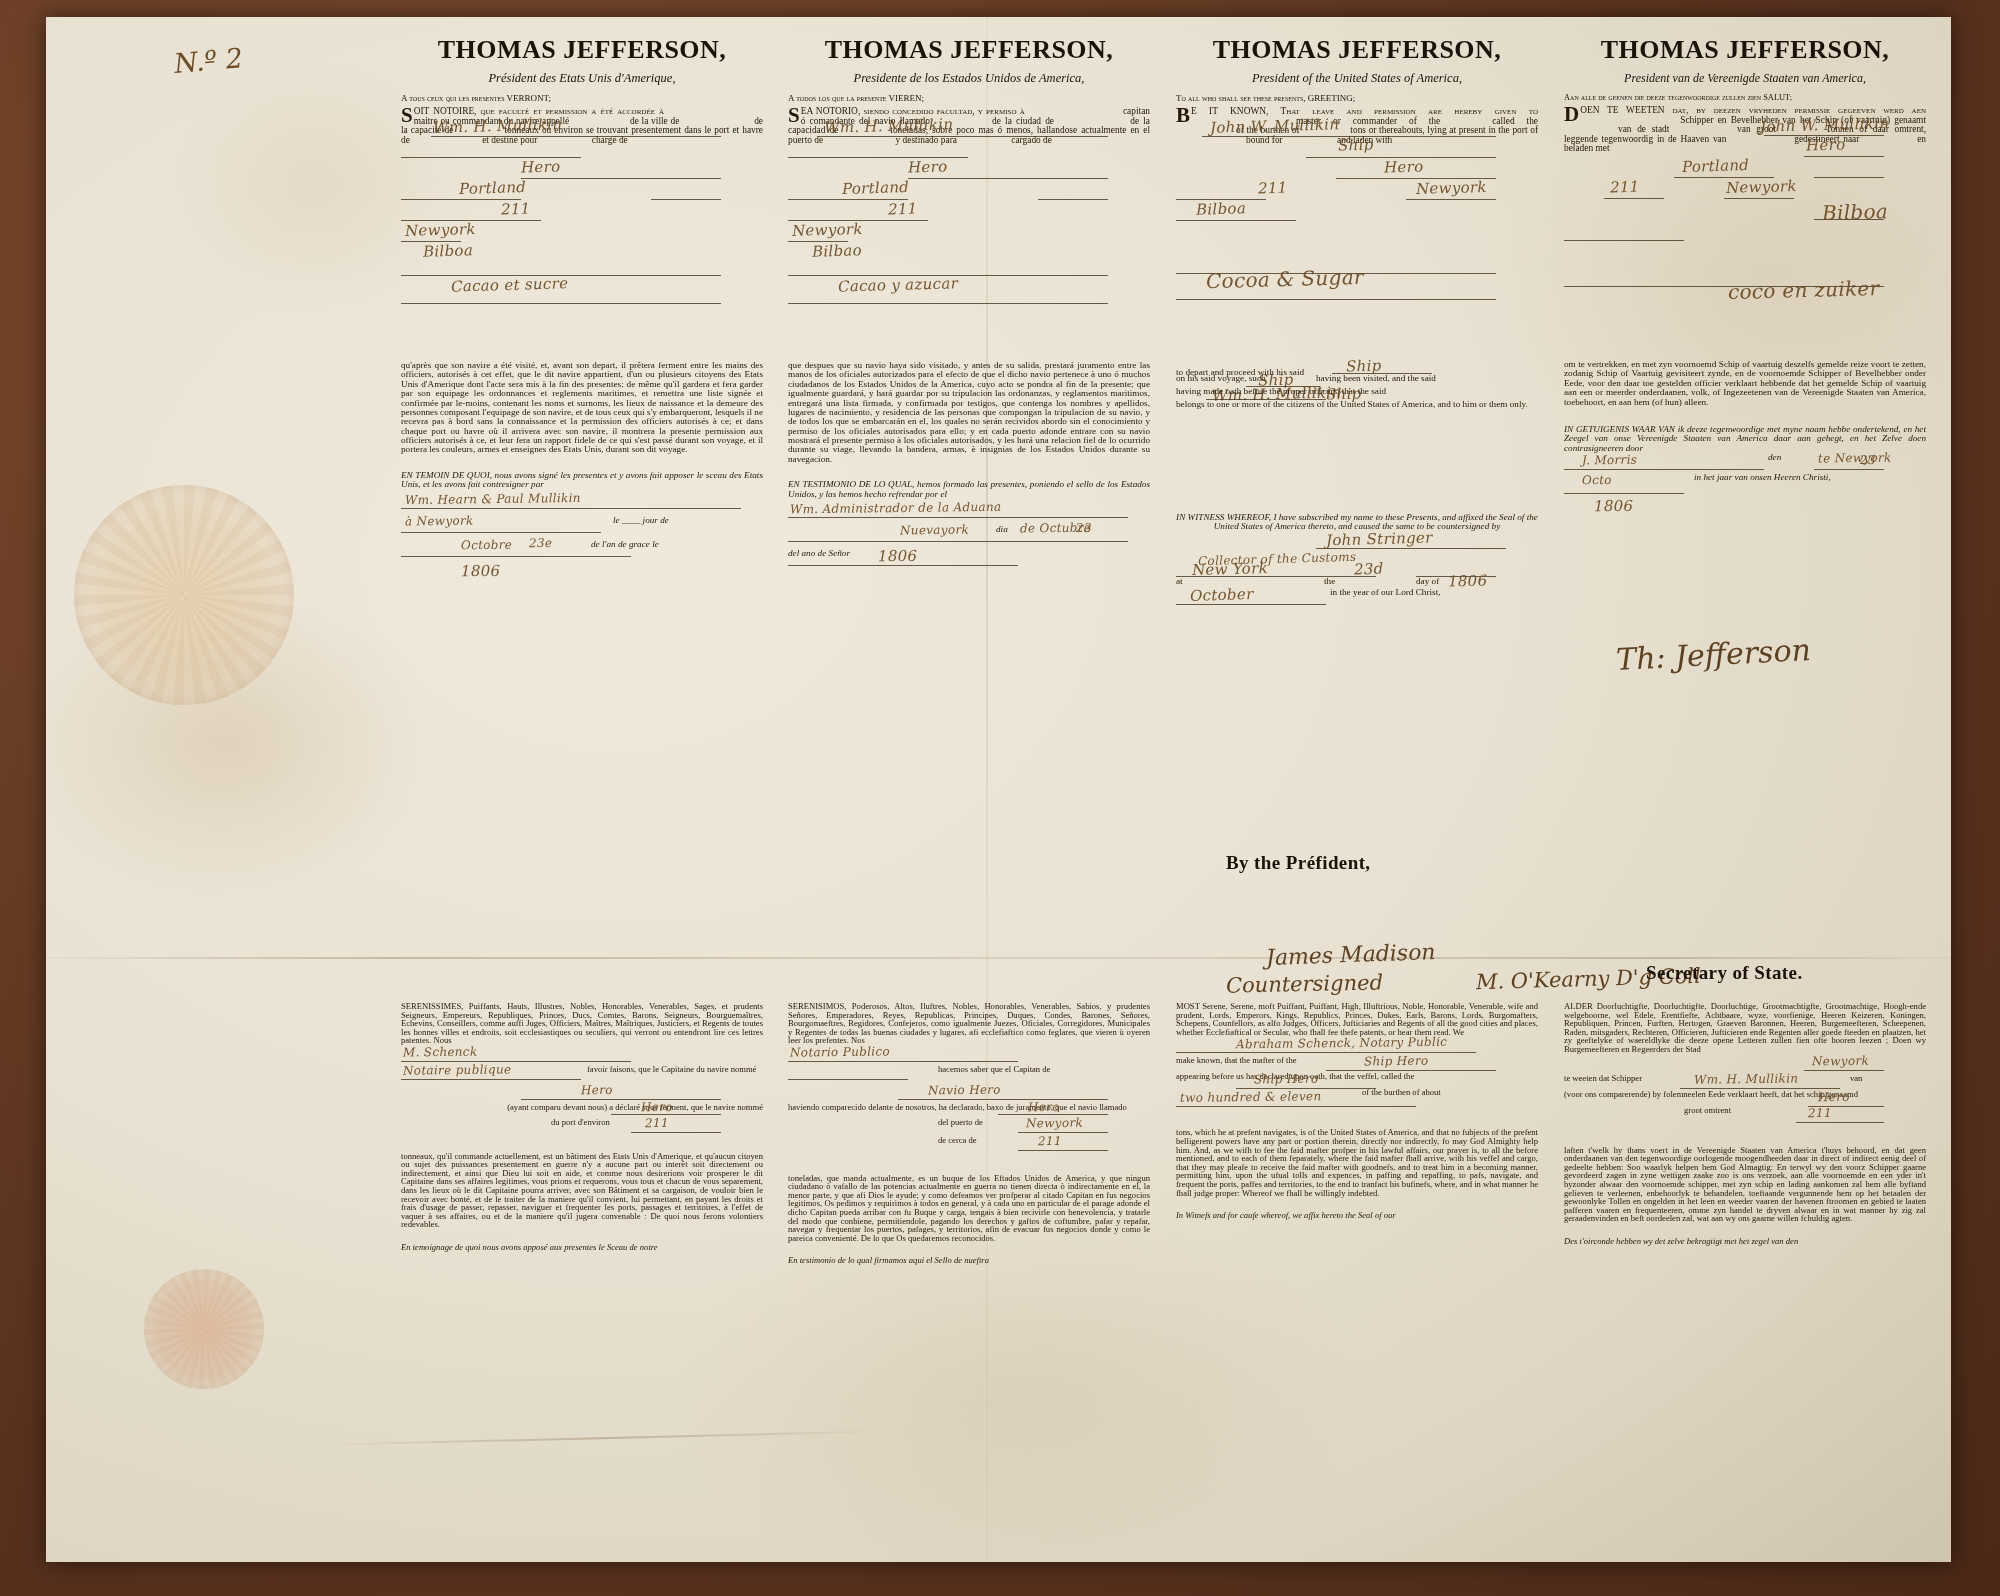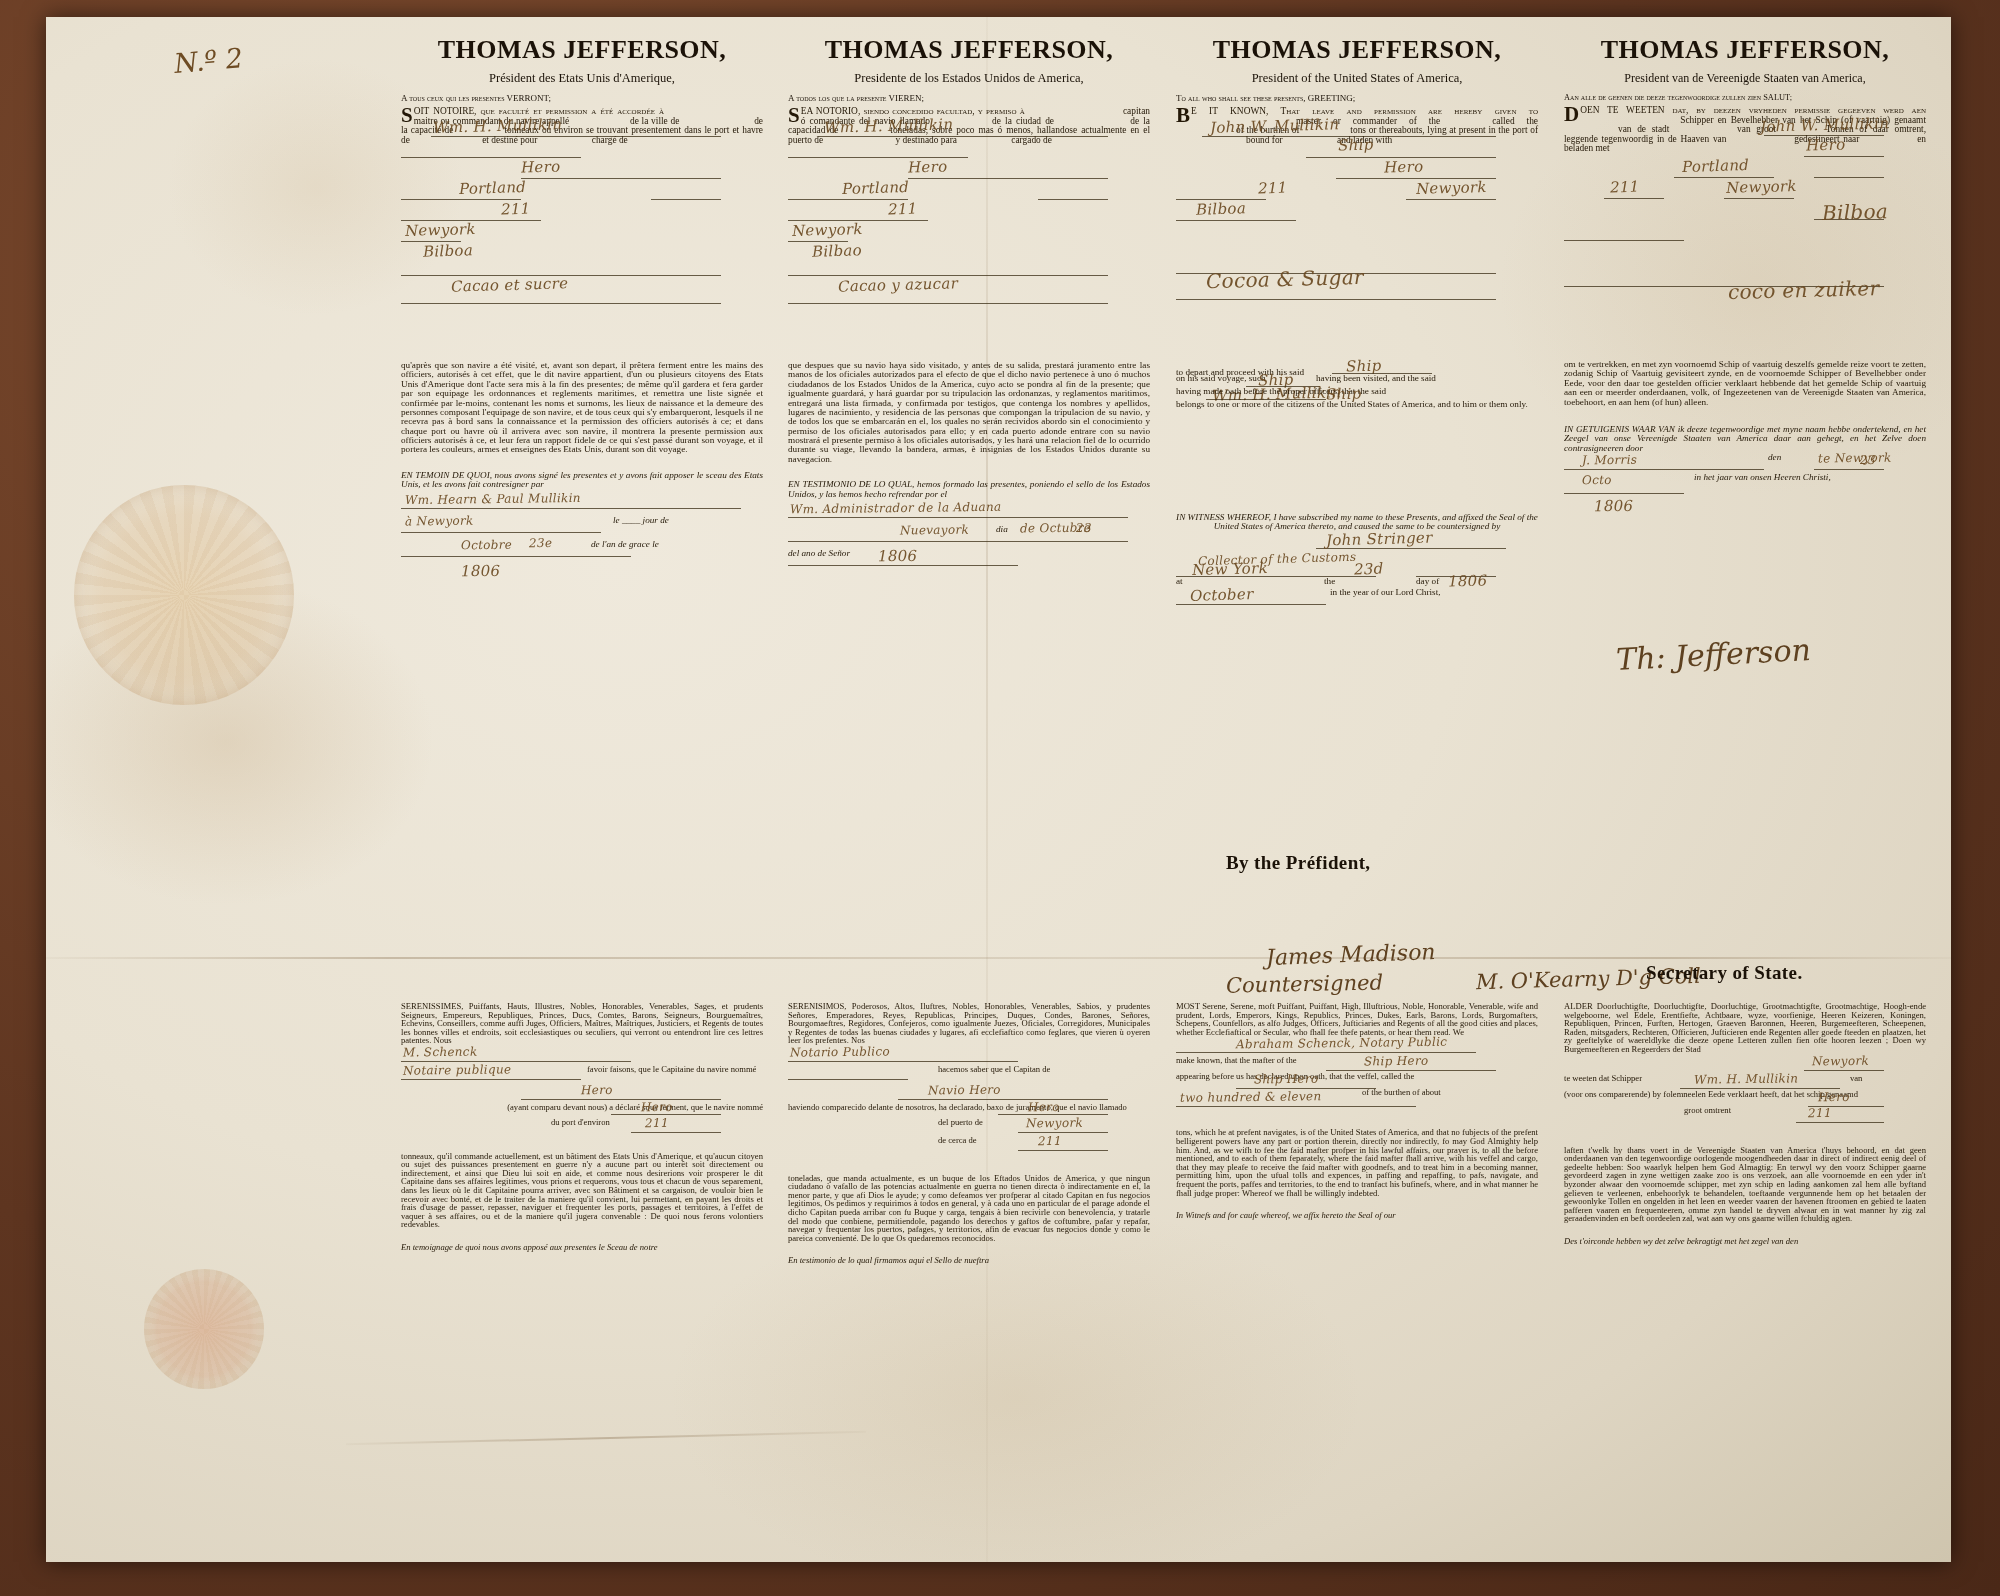--- a/index.html
+++ b/index.html
@@ -92,20 +92,21 @@
     color: #1b1208;
   }
   .col-title {
     font-family: "Liberation Serif", serif;
     font-weight: bold;
     letter-spacing: .5px;
     text-align: center;
     white-space: nowrap;
   }
   .col-sub {
+    font-style: italic;
     text-align: center;
     white-space: nowrap;
   }
   .col-sub2 {
     text-align: left;
     font-variant: small-caps;
     white-space: nowrap;
   }
   .body-text {
     text-align: justify;

